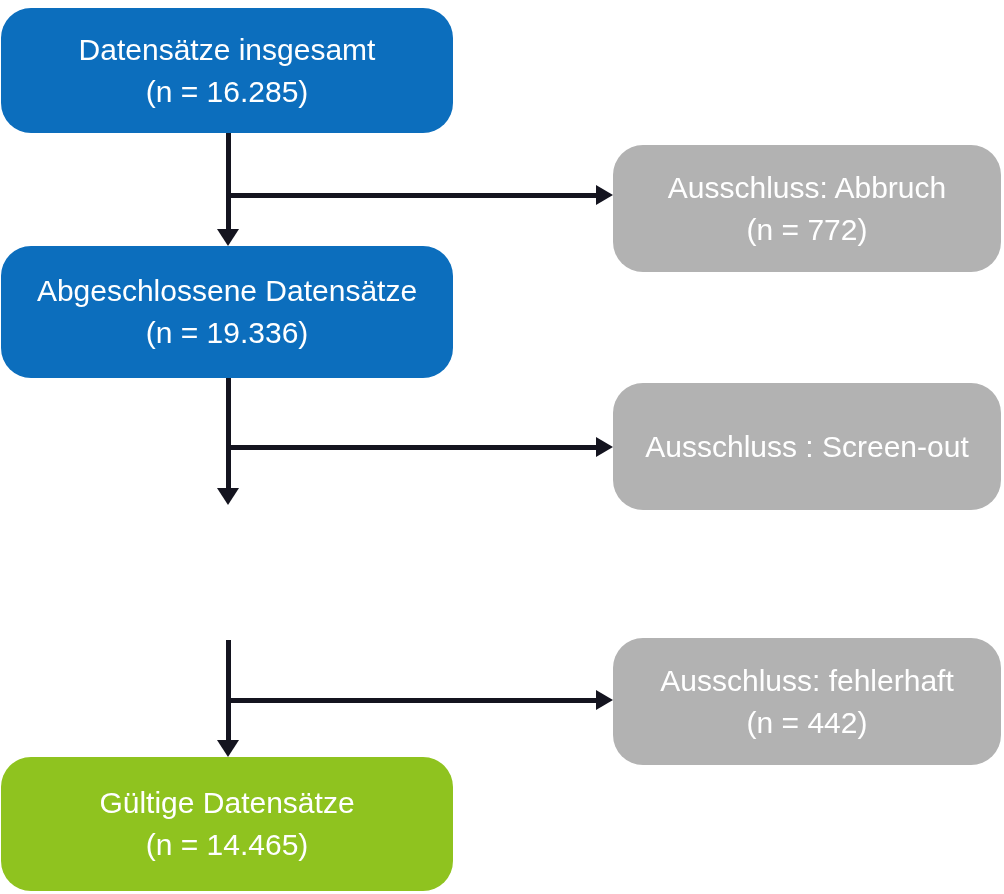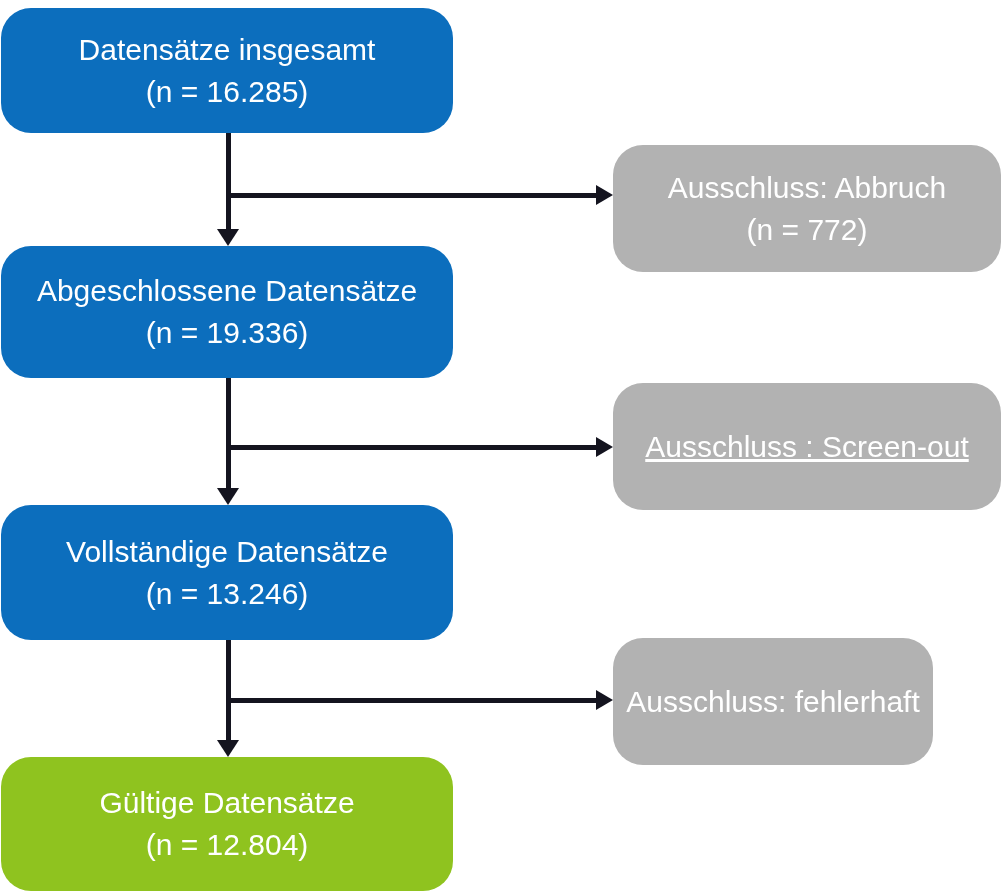--- a/index.html
+++ b/index.html
@@ -40,22 +40,22 @@
   .box.gray  { background: var(--exclusion); }
 
   
   #flow-1 { left: 1px;  top: 8px;   width: 452px; height: 125px; }
   #flow-2 { left: 1px;  top: 246px; width: 452px; height: 132px; }
   #flow-3 { left: 1px;  top: 505px; width: 452px; height: 135px; }
   #flow-4 { left: 1px;  top: 757px; width: 452px; height: 134px; }
 
   
   #excl-1 { left: 613px; top: 145px; width: 388px; height: 127px; }
-  #excl-2 { left: 613px; top: 383px; width: 388px; height: 127px; text-decoration: underline; }
-  #excl-3 { left: 613px; top: 638px; width: 320px; height: 127px; }
+  #excl-2 { left: 613px; top: 383px; width: 388px; height: 127px; }
+  #excl-3 { left: 613px; top: 638px; width: 388px; height: 127px; }
 
   
   .vline, .hline { position: absolute; background: var(--arrow); }
   .vline { width: 5px; left: 226px; }
   #vline-1 { top: 133px; height: 98px; }
   #vline-2 { top: 378px; height: 112px; }
   #vline-3 { top: 640px; height: 102px; }
 
   .hline { height: 5px; left: 226px; width: 372px; }
   #hline-1 { top: 193px; }
@@ -95,41 +95,38 @@
   <div class="box blue" id="flow-1">
     <span class="line1">Datensätze insgesamt</span>
     <span class="line2">(n = 16.285)</span>
   </div>
 
   <div class="box blue" id="flow-2">
     <span class="line1">Abgeschlossene Datensätze</span>
     <span class="line2">(n = 19.336)</span>
   </div>
 
-  <div class="box blue" id="flow-3">
-    <span class="line1">Vollständige Datensätze</span>
-    <span class="line2">(n = 13.246)</span>
-  </div>
 
   <div class="box green" id="flow-4">
     <span class="line1">Gültige Datensätze</span>
-    <span class="line2">(n = 12.804)</span>
+    <span class="line2">(n = 14.465)</span>
   </div>
 
   <div class="box gray" id="excl-1">
     <span class="line1">Ausschluss: Abbruch</span>
     <span class="line2">(n = 772)</span>
   </div>
 
   <div class="box gray" id="excl-2">
     <span class="line1">Ausschluss : Screen-out</span>
   </div>
 
   <div class="box gray" id="excl-3">
     <span class="line1">Ausschluss: fehlerhaft</span>
+    <span class="line2">(n = 442)</span>
   </div>
 
   <div class="vline" id="vline-1"></div>
   <div class="arrowhead-down" id="ah-down-1"></div>
 
   <div class="vline" id="vline-2"></div>
   <div class="arrowhead-down" id="ah-down-2"></div>
 
   <div class="vline" id="vline-3"></div>
   <div class="arrowhead-down" id="ah-down-3"></div>

